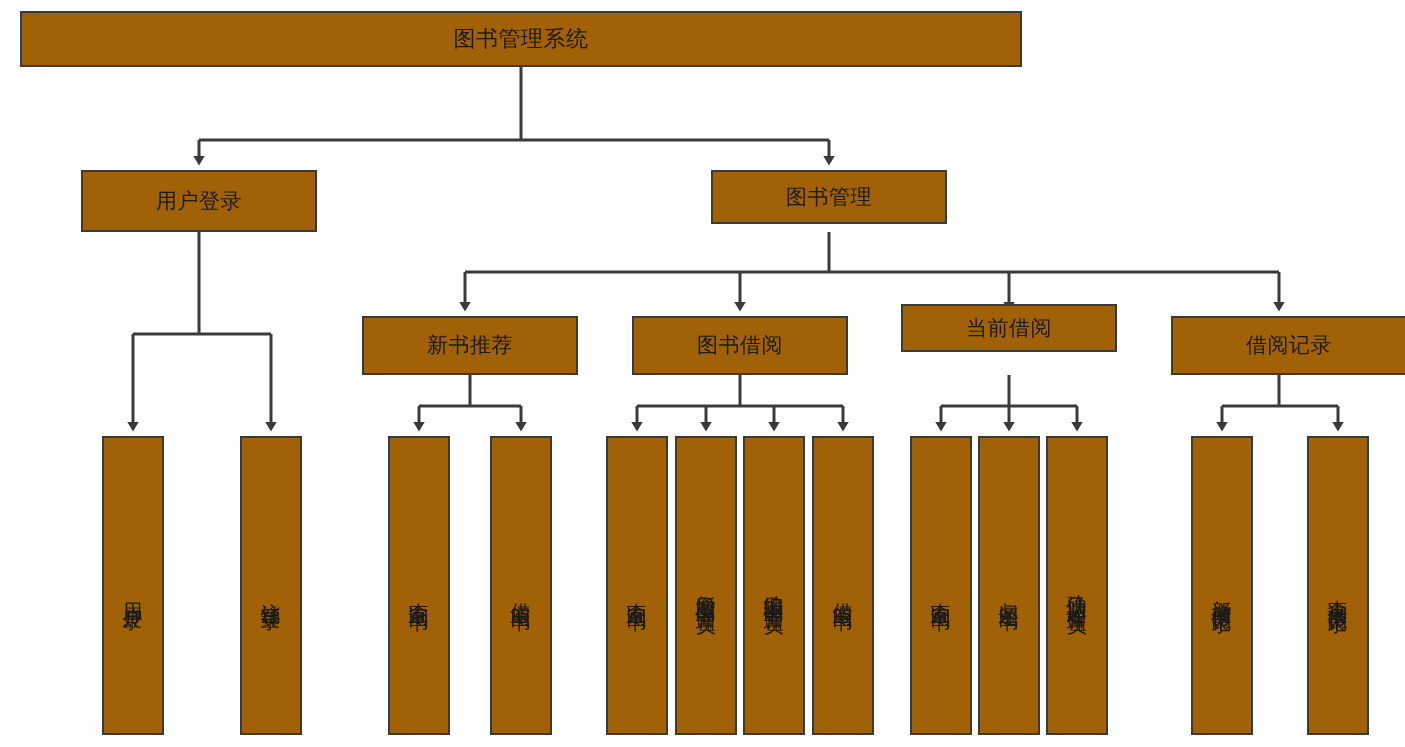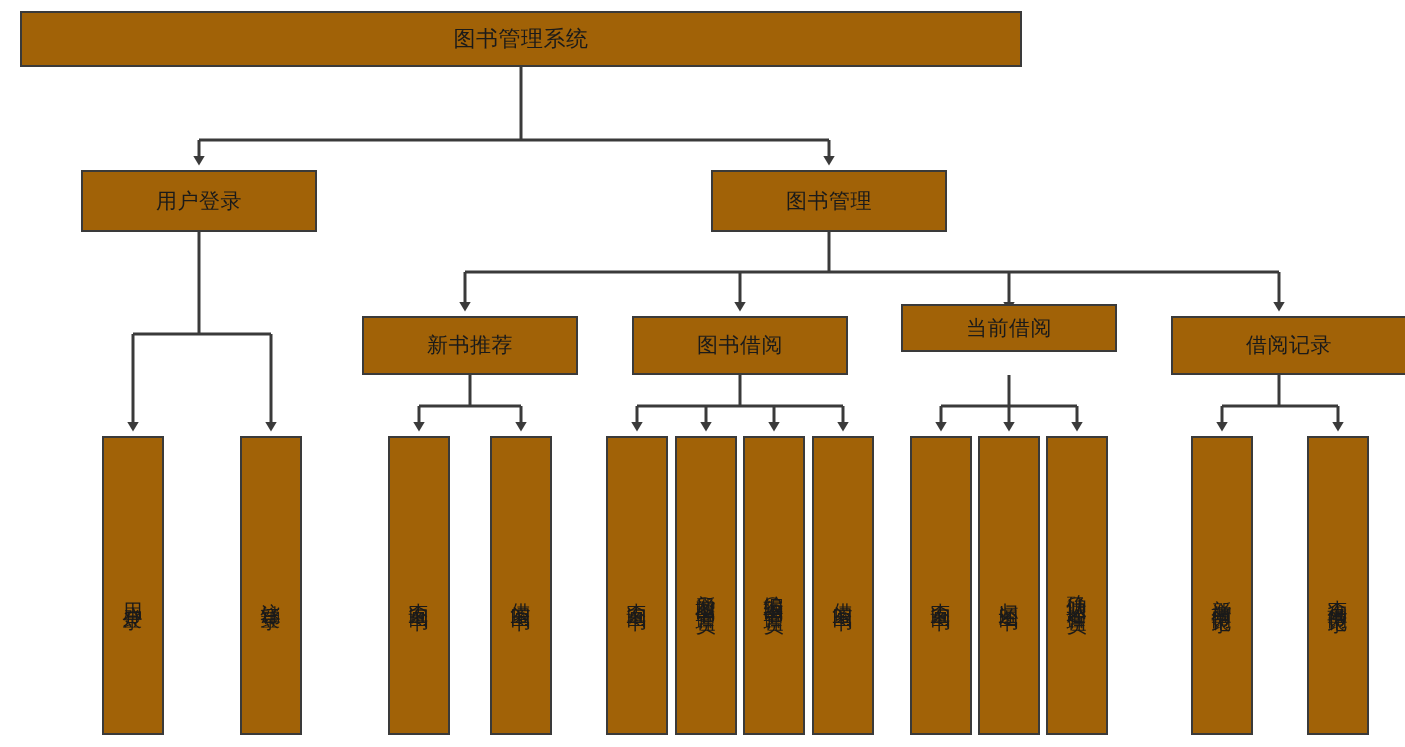--- a/index.html
+++ b/index.html
@@ -138,21 +138,21 @@
   </svg>
 
   <div class="node horiz tier0" style="left:20px; top:11px; width:1002px; height:56px;">
     <span class="node-label">图书管理系统</span>
   </div>
 
   <div class="node horiz" style="left:81px; top:170px; width:236px; height:62px;">
     <span class="node-label">用户登录</span>
   </div>
 
-  <div class="node horiz" style="left:711px; top:170px; width:236px; height:62px;">
+  <div class="node horiz" style="left:711px; top:170px; width:236px; height:54px;">
     <span class="node-label">图书管理</span>
   </div>
 
   <div class="node horiz" style="left:362px; top:316px; width:216px; height:59px;">
     <span class="node-label">新书推荐</span>
   </div>
 
   <div class="node horiz" style="left:632px; top:316px; width:216px; height:59px;">
     <span class="node-label">图书借阅</span>
   </div>

